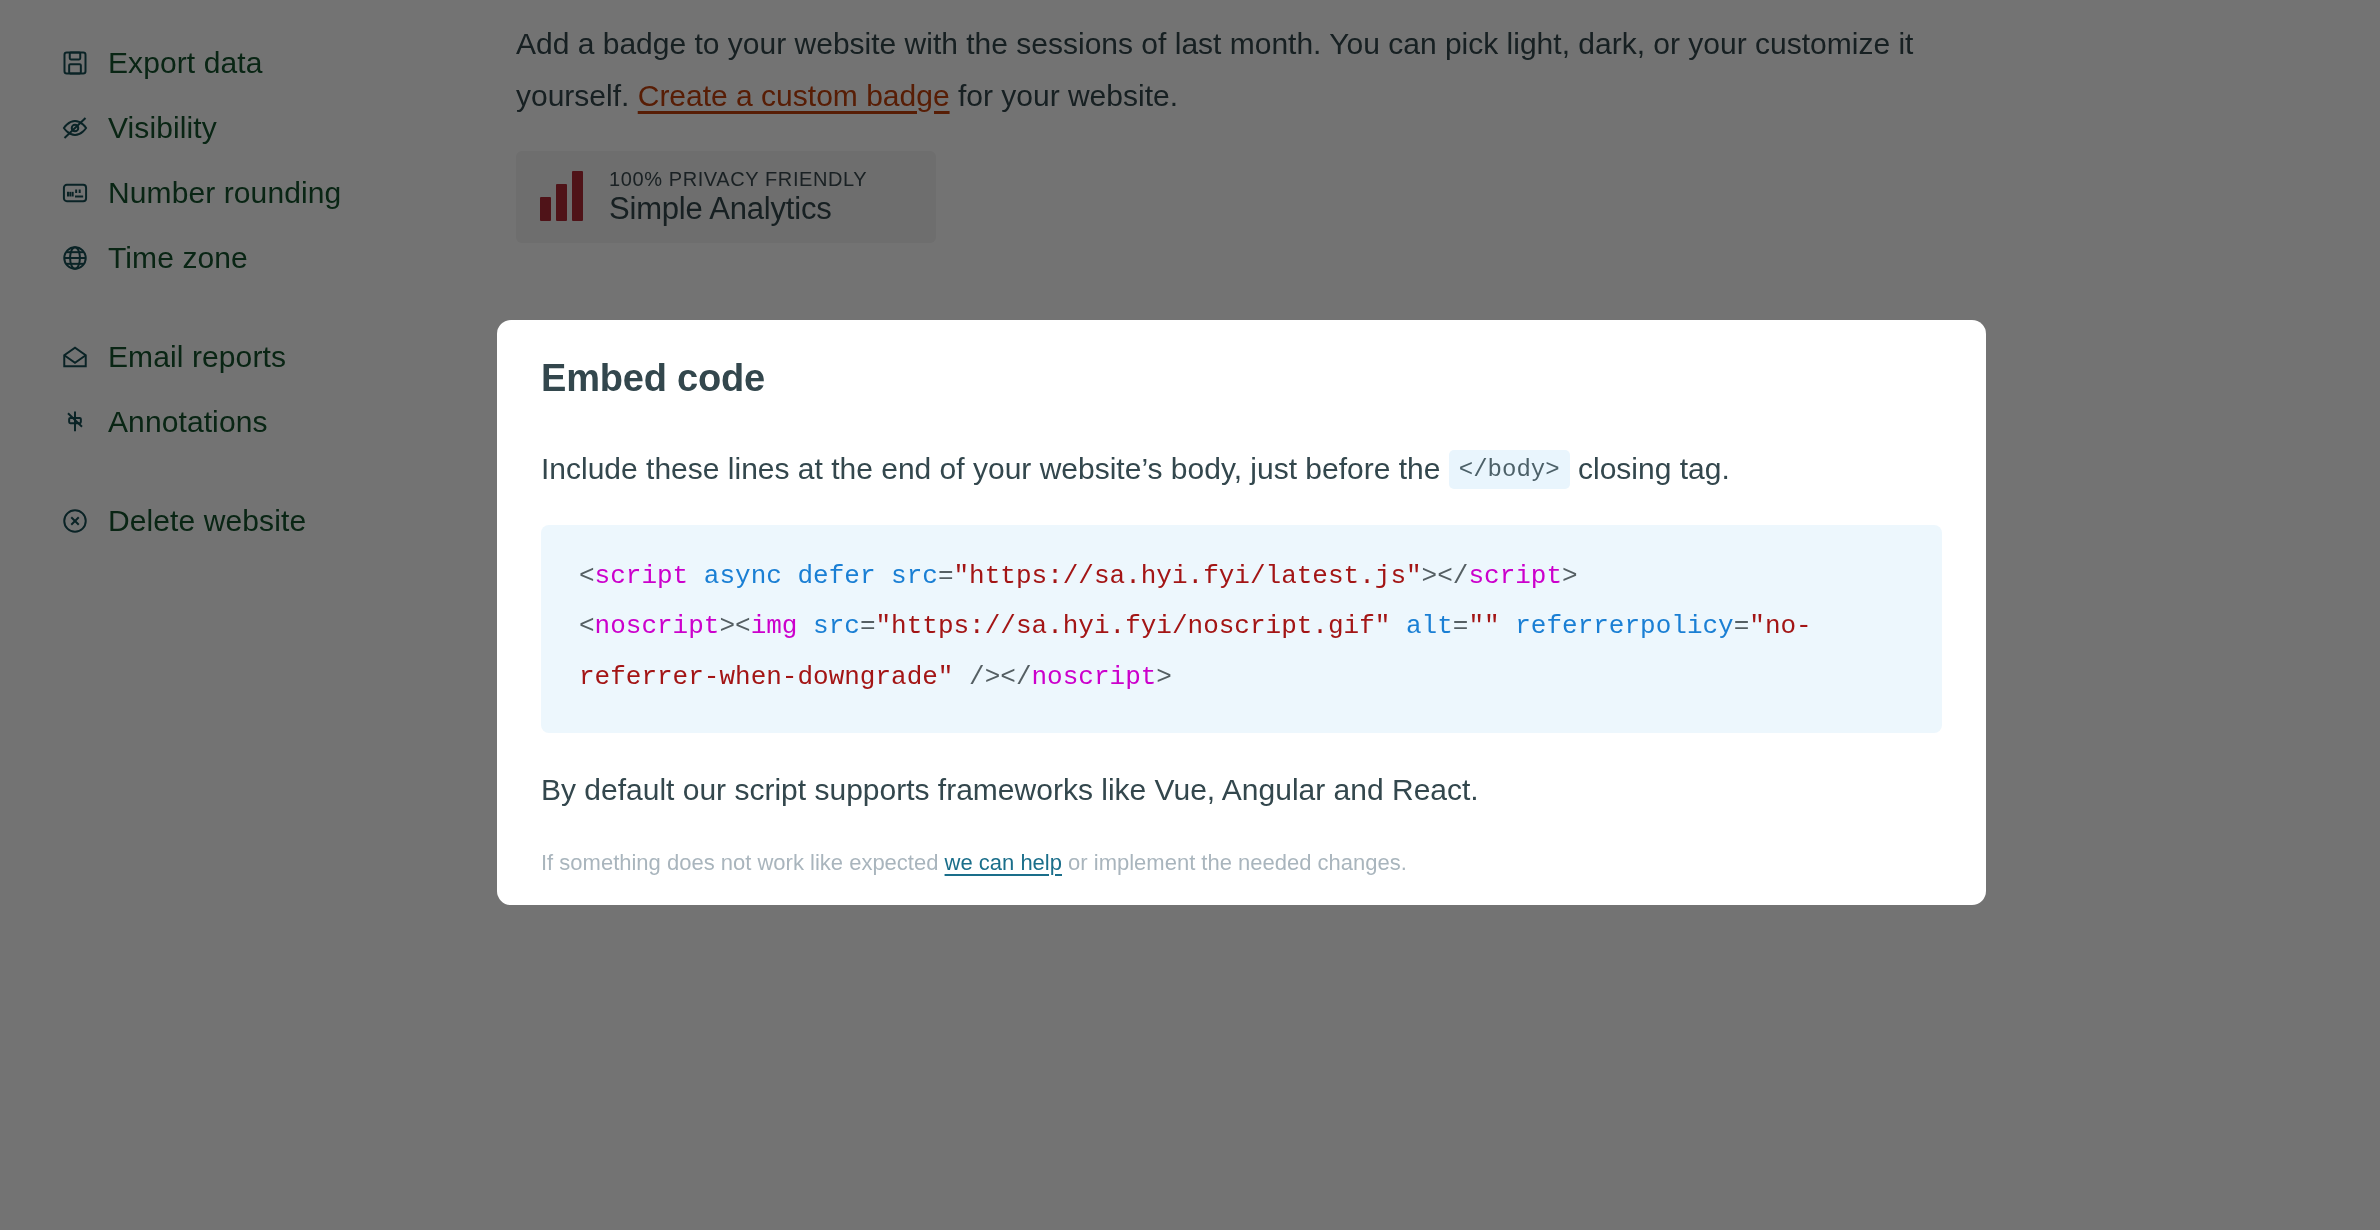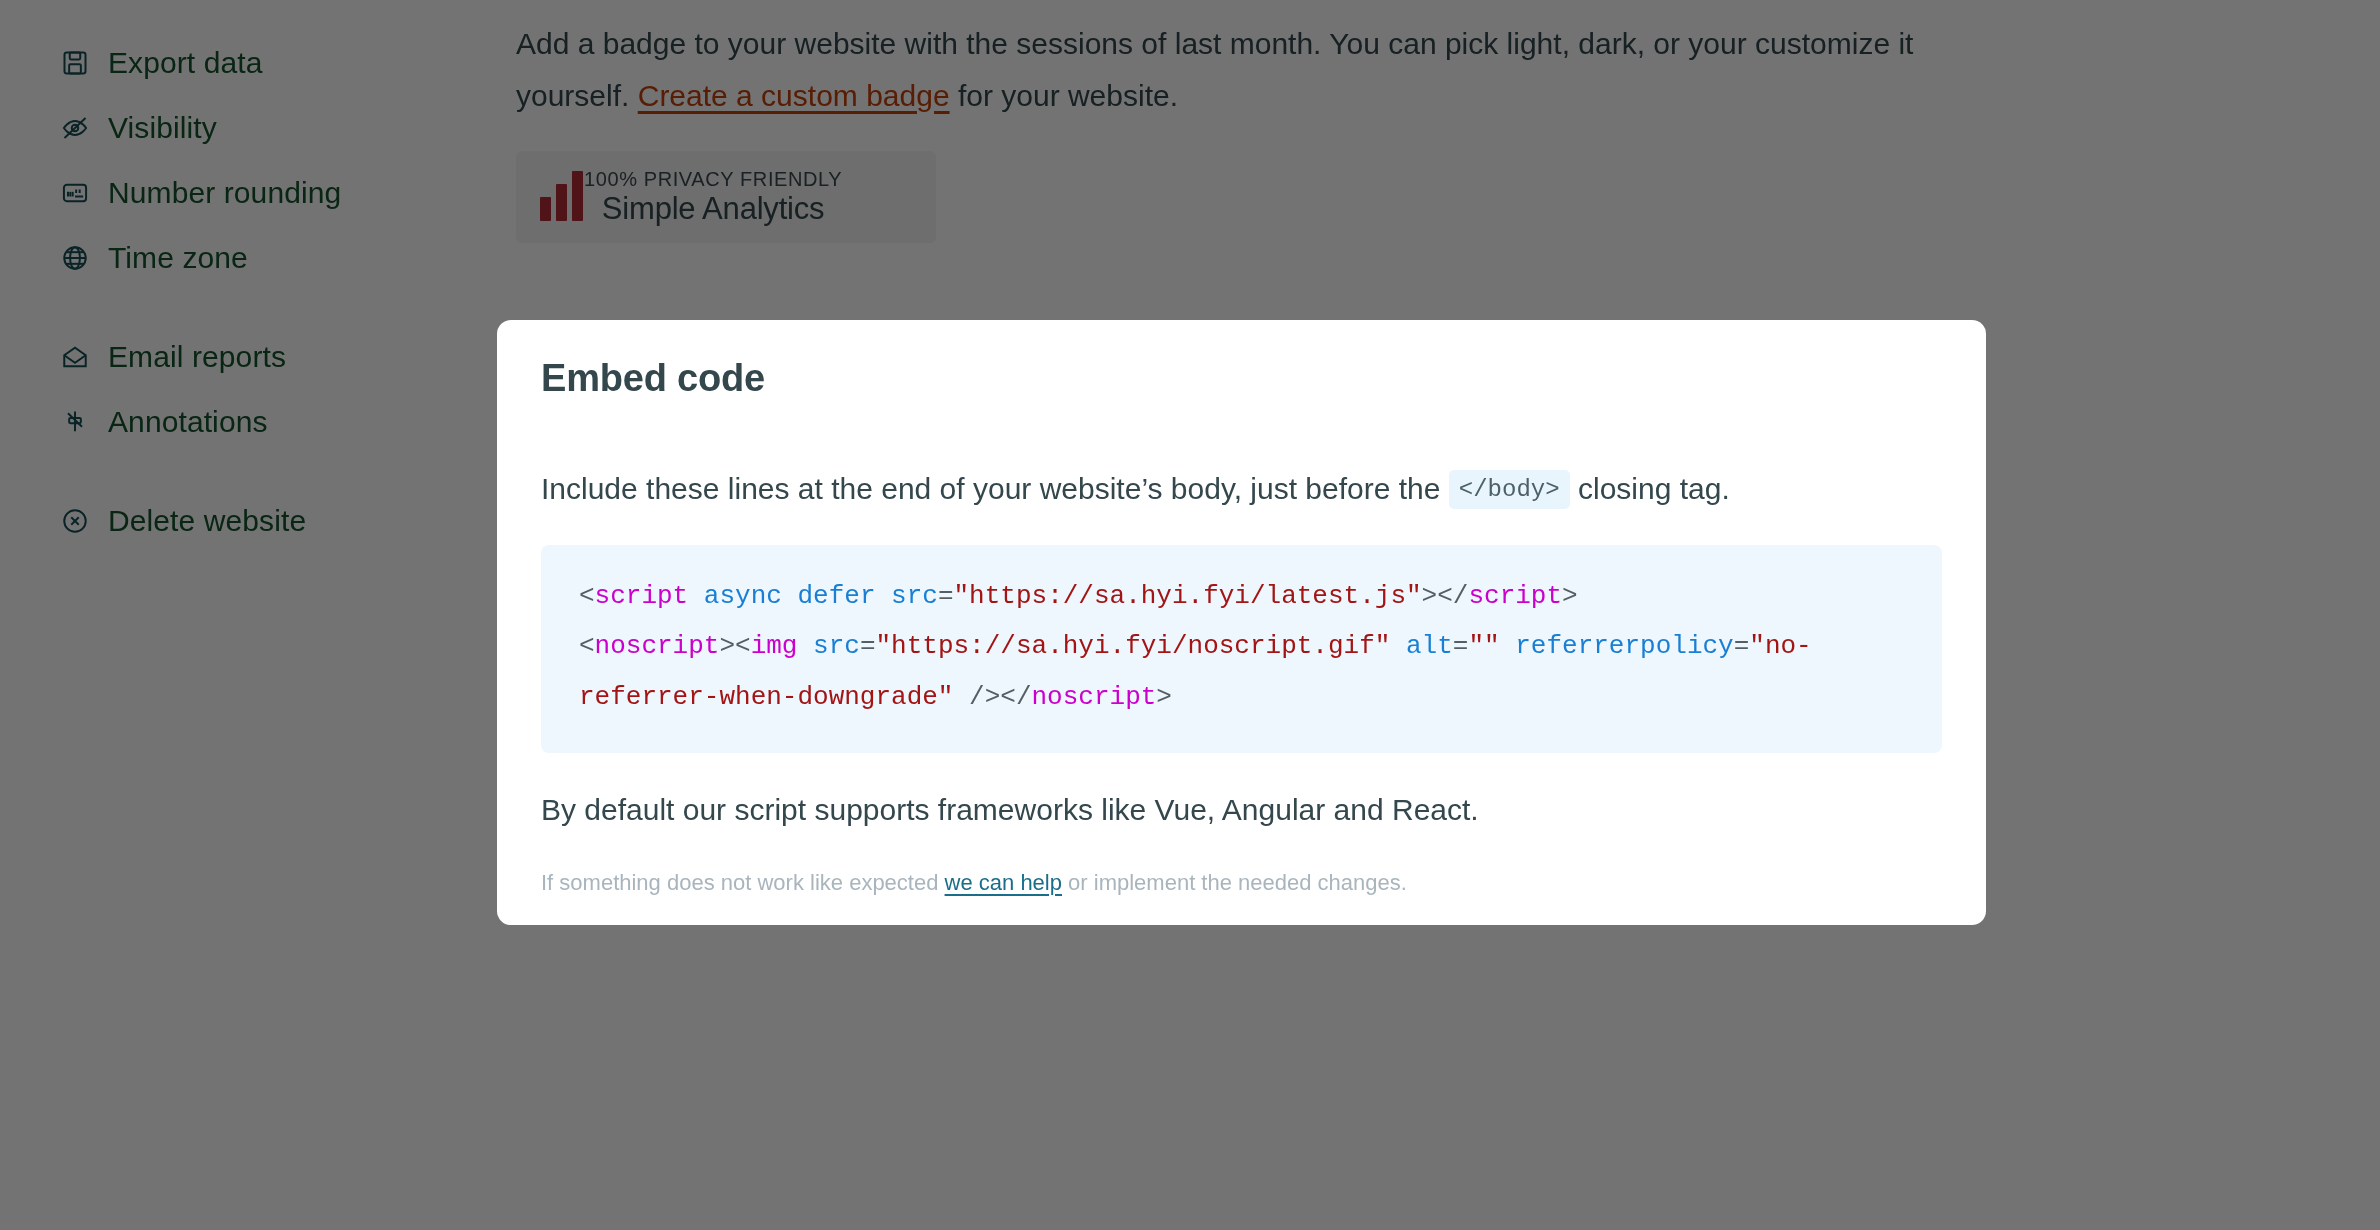--- a/index.html
+++ b/index.html
@@ -80,23 +80,22 @@
 
   
   .badge {
     margin-top: 30px;
     width: 420px;
     height: 92px;
     background: #f3f3f3;
     border-radius: 6px;
     display: flex;
     align-items: center;
-    gap: 1px;
+    gap: 26px;
     padding: 0 24px;
-    text-align: center;
   }
   .badge-bars {
     display: flex;
     align-items: flex-end;
     gap: 5px;
     height: 48px;
   }
   .badge-bars i { display: block; width: 11px; background: #b02a37; border-radius: 1px; }
   .badge-bars i:nth-child(1) { height: 24px; }
   .badge-bars i:nth-child(2) { height: 37px; }
@@ -144,21 +143,21 @@
   }
 
   .modal-title {
     font-size: 38px;
     color: #33474d;
     letter-spacing: -.2px;
     line-height: 1.2;
   }
 
   .modal-lead {
-    margin-top: 64px;
+    margin-top: 44px;
     font-size: 30px;
     color: #33474d;
     line-height: 1.5;
   }
   .code-inline {
     background: #e9f5fd;
     color: #4c6068;
     font-family: "Liberation Mono", monospace;
     font-size: 24px;
     padding: 6px 10px;

